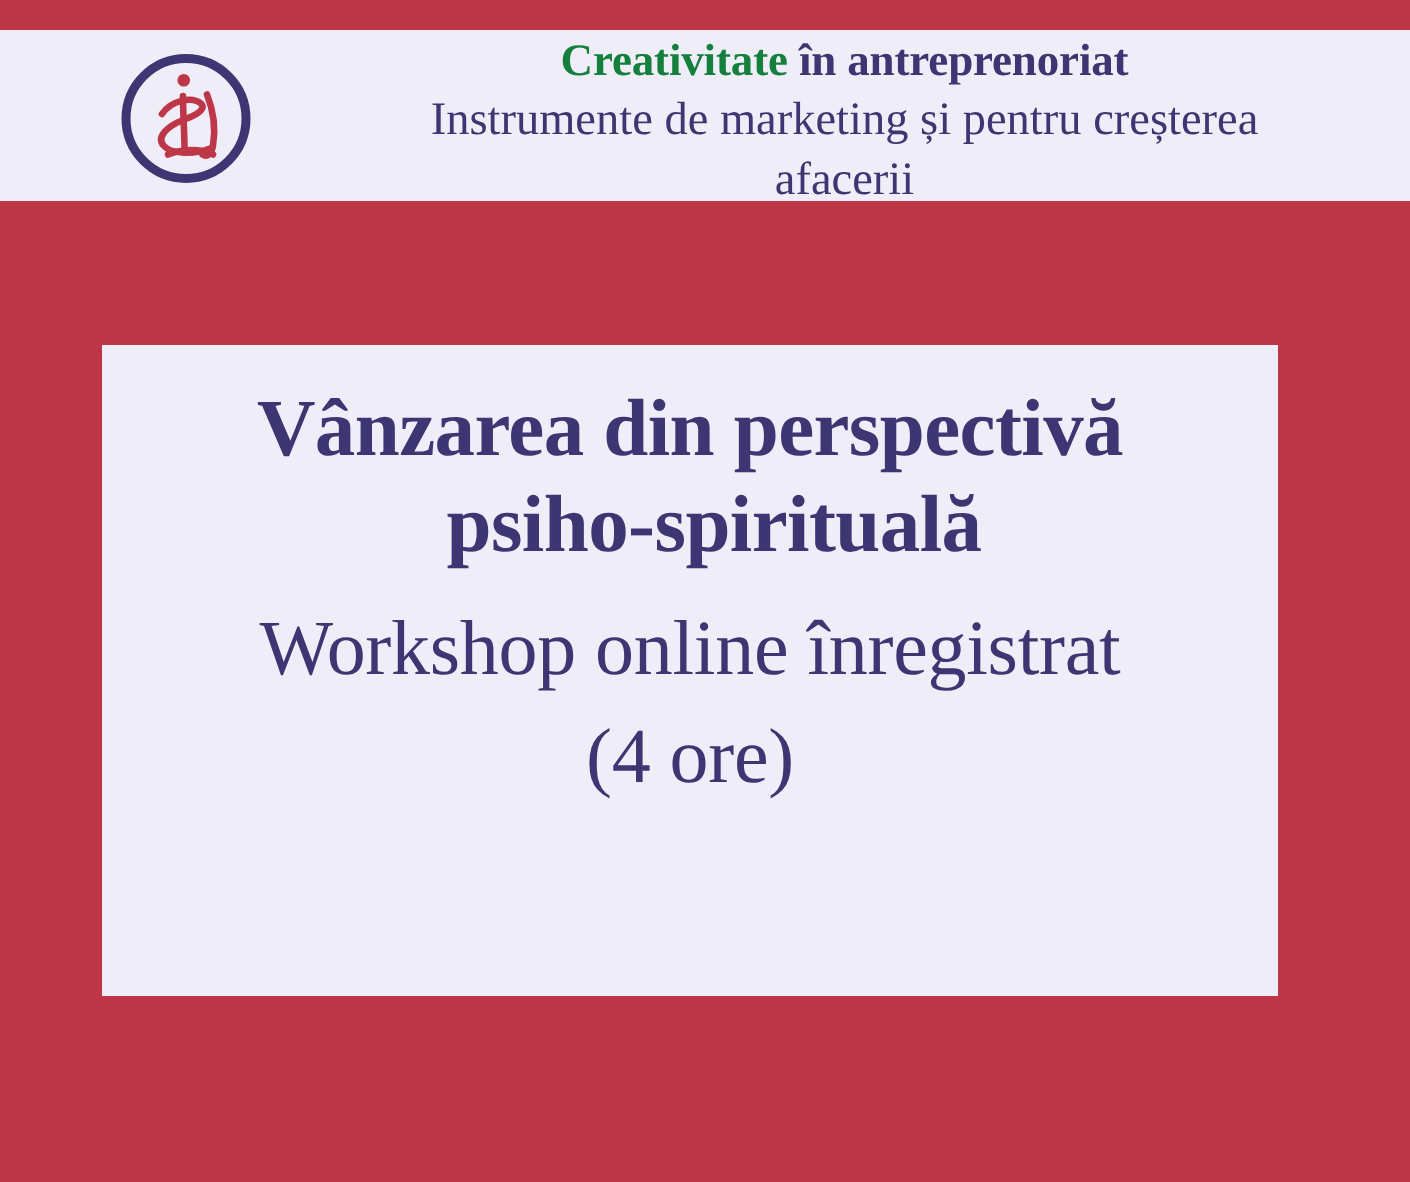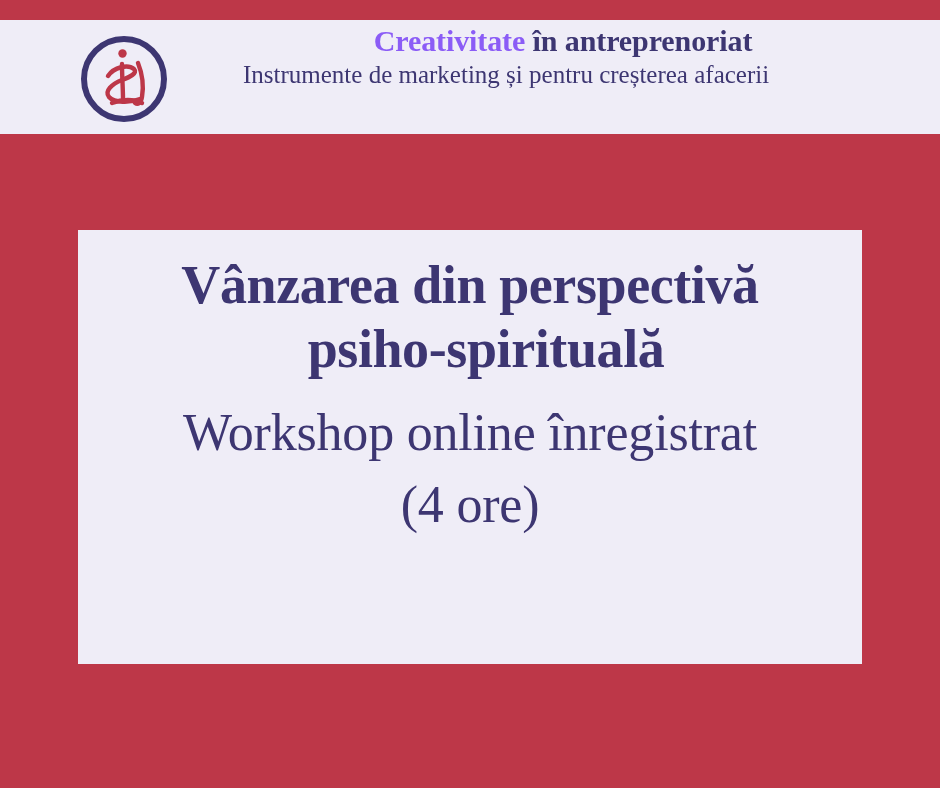--- a/index.html
+++ b/index.html
@@ -63,35 +63,36 @@
     box-sizing: border-box;
   }
 
   .header-title {
     font-size: 30px;
     font-weight: bold;
     line-height: 1.17;
     white-space: nowrap;
     letter-spacing: -0.1px;
   }
-  .header-title .accent { color: #8b5cf6; }
+  .header-title .accent { color: #15803d; }
   .header-title .navy   { color: #3d3672; margin-top: 22px; }
 
   .header-sub {
     color: #3d3672;
-    font-size: 25px;
+    font-size: 31px;
     line-height: 1.28;
+    text-align: center;
     width: 640px;
     margin-top: 1px;
   }
 
   
   .card {
     position: absolute;
-    left: 78px;
+    left: 68px;
     top: 230px;
     width: 784px;
     height: 434px;
     background: #efedf7;
     overflow: hidden;
     text-align: center;
     color: #3d3672;
     box-sizing: border-box;
     padding-top: 24px;
   }

